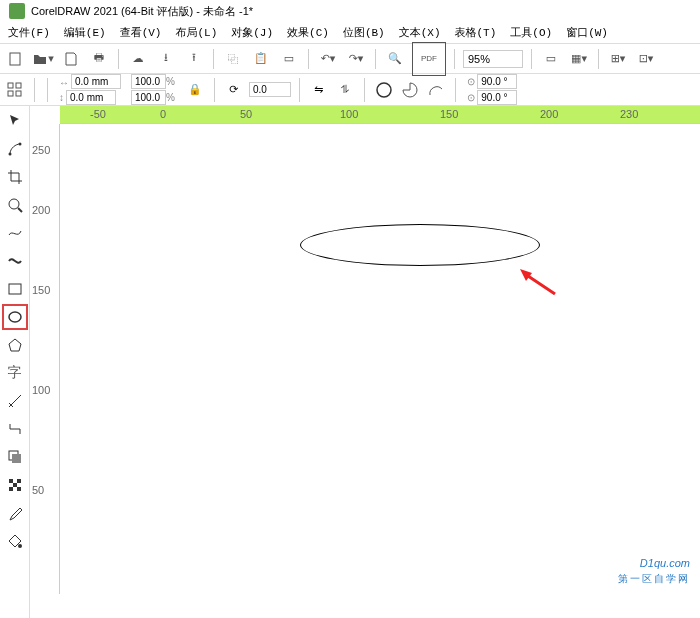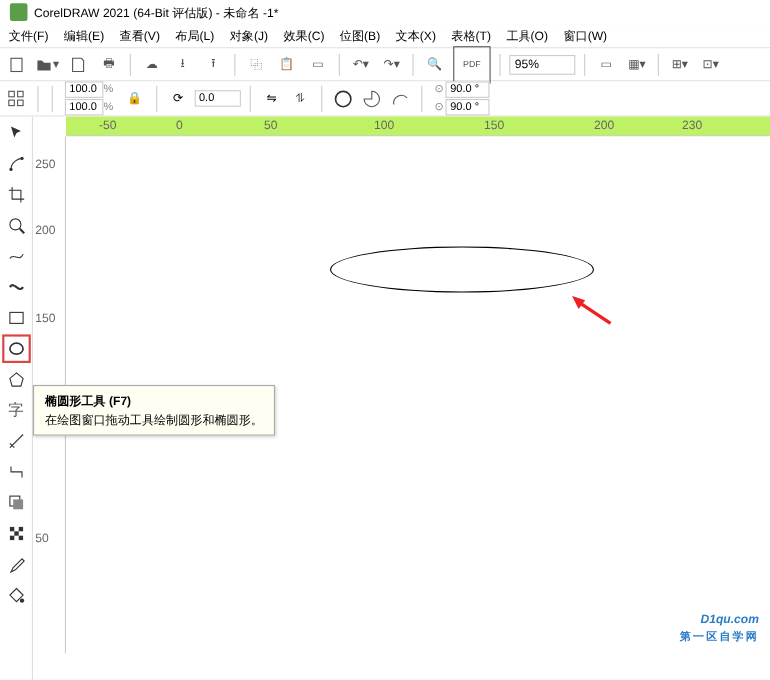--- a/index.html
+++ b/index.html
@@ -1,20 +1,20 @@
 <!DOCTYPE html>
 <html><head>
 <meta charset="utf-8">
 <style>
 * { margin: 0; padding: 0; box-sizing: border-box; font-family: "Microsoft YaHei", Arial, sans-serif; font-size: 11px; }
 body { background: #f0f0f0; width: 700px; height: 618px; overflow: hidden; }
 .titlebar { background: #fff; height: 22px; display: flex; align-items: center; padding: 0 9px; }
 .titlebar .logo { width: 16px; height: 16px; background: #5a9e4a; border-radius: 2px; margin-right: 6px; }
 .menubar { background: #fff; height: 22px; display: flex; align-items: center; padding: 0 8px; gap: 14px; border-bottom: 1px solid #ddd; }
-.menubar span { cursor: default; }
+.menubar span { cursor: default; font-family: Liberation Mono, monospace; }
 .toolbar1 { background: #fff; height: 30px; display: flex; align-items: center; padding: 0 4px; gap: 6px; border-bottom: 1px solid #ddd; }
 .toolbar1 .tb-item { width: 22px; height: 22px; display: flex; align-items: center; justify-content: center; color: #555; }
 .toolbar1 .sep { width: 1px; height: 20px; background: #ccc; margin: 0 2px; }
 .toolbar1 .zoom { border: 1px solid #ccc; padding: 2px 4px; width: 60px; background: #fff; }
 .toolbar2 { background: #fff; height: 32px; display: flex; align-items: center; padding: 0 4px; gap: 4px; border-bottom: 1px solid #ddd; }
 .toolbar2 .nudge { width: 22px; height: 22px; display: flex; align-items: center; justify-content: center; }
 .toolbar2 .fld { border: 1px solid #ccc; padding: 1px 3px; background: #fff; font-size: 10px; }
 .toolbar2 .lbl { color: #888; font-size: 10px; margin-right: 2px; }
 .toolbar2 .grp { display: flex; flex-direction: column; gap: 1px; margin: 0 3px; }
 .toolbar2 .sep2 { width: 1px; height: 24px; background: #ccc; margin: 0 4px; }
@@ -32,21 +32,21 @@
 .ruler-h { height: 18px; background: #bef264; border-bottom: 1px solid #ccc; position: relative; font-size: 9px; color: #666; margin-left: 30px; }
 .ruler-h span { position: absolute; top: 2px; }
 .workspace { position: relative; height: 470px; display: flex; }
 .ruler-v { width: 30px; background: #fff; border-right: 1px solid #ccc; position: relative; font-size: 9px; color: #666; }
 .ruler-v span { position: absolute; left: 2px; transform: rotate(0deg); }
 .canvas { flex: 1; background: #fff; position: relative; }
 .ellipse { position: absolute; left: 240px; top: 100px; width: 240px; height: 42px; border: 1px solid #000; border-radius: 50%; }
 .arrow { position: absolute; left: 460px; top: 145px; }
 .tooltip { position: absolute; left: 0px; top: 244px; background: #fffef2; border: 1px solid #aaa; padding: 6px 10px; font-size: 11px; box-shadow: 1px 1px 3px rgba(0,0,0,.2); z-index: 10; }
 .tooltip .tt-title { font-weight: bold; margin-bottom: 2px; }
-.watermark { position: absolute; right: 10px; bottom: 8px; color: #2a7cc7; font-size: 20px; font-weight: bold; font-style: italic; text-align: right; }
+.watermark { position: absolute; right: 10px; bottom: 8px; color: #2a7cc7; font-size: 20px; font-weight: normal; font-style: italic; text-align: right; }
 .watermark .sub { font-size: 10px; color: #2a7cc7; font-style: normal; letter-spacing: 2px; display: block; }
 </style>
 </head>
 <body>
 
 <div class="titlebar">
   <div class="logo"></div>
   <span>CorelDRAW 2021 (64-Bit 评估版) - 未命名 -1*</span>
 </div>
 
@@ -108,20 +108,24 @@
       <svg width="18" height="18">
         <rect x="2" y="2" width="5" height="5" fill="none" stroke="#555"></rect>
         <rect x="10" y="2" width="5" height="5" fill="none" stroke="#555"></rect>
         <rect x="2" y="10" width="5" height="5" fill="none" stroke="#555"></rect>
         <rect x="10" y="10" width="5" height="5" fill="none" stroke="#555"></rect>
       </svg>
     </div>
   <div class="sep2"></div>
   <div class="sep2"></div>
   <div class="grp">
+    <div><span class="lbl">↔</span><span class="fld" style="display:inline-block;width:50px">0.0 mm</span></div>
+    <div><span class="lbl">↕</span><span class="fld" style="display:inline-block;width:50px">0.0 mm</span></div>
+  </div>
+  <div class="grp">
     <div><span class="fld" style="display:inline-block;width:35px">100.0</span><span class="lbl">%</span></div>
     <div><span class="fld" style="display:inline-block;width:35px">100.0</span><span class="lbl">%</span></div>
   </div>
   <div class="nudge">🔒</div>
   <div class="sep2"></div>
   <div class="nudge">⟳</div>
   <span class="fld" style="display:inline-block;width:42px">0.0</span>
   <div class="sep2"></div>
   <div class="nudge">⇋</div>
   <div class="nudge">⥮</div>
@@ -261,18 +265,14 @@
         <svg class="arrow" width="40" height="30">
             <path d="M35 25 L5 5" stroke="#e22" stroke-width="3"></path>
             <polygon points="0,0 12,4 6,12" fill="#e22"></polygon>
           </svg>
         <div class="watermark">
           <span>D1qu.com</span>
           <span class="sub">第一区自学网</span>
         </div>
       </div>
     </div>
-    <div class="tooltip">
-      <div class="tt-title">椭圆形工具 (F7)</div>
-      <div>在绘图窗口拖动工具绘制圆形和椭圆形。</div>
-    </div>
   </div>
 </div>
 
 </body></html>

